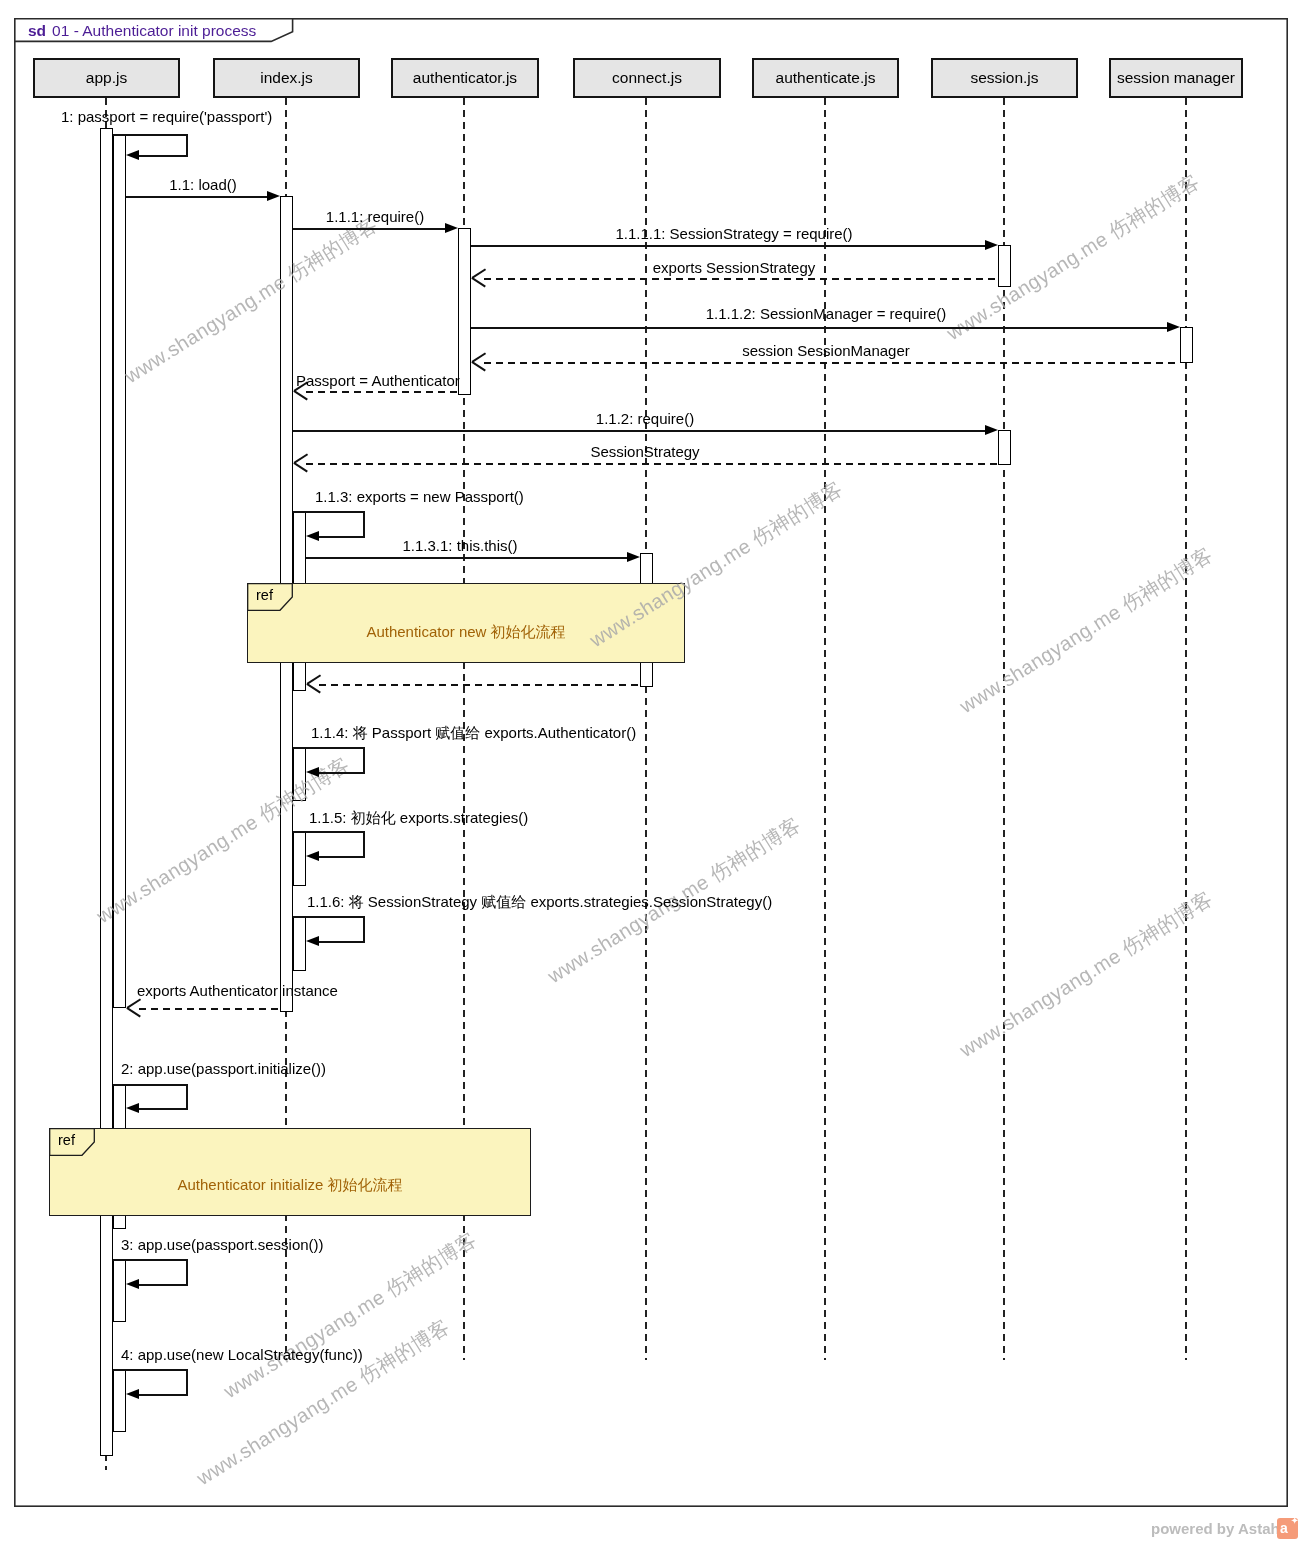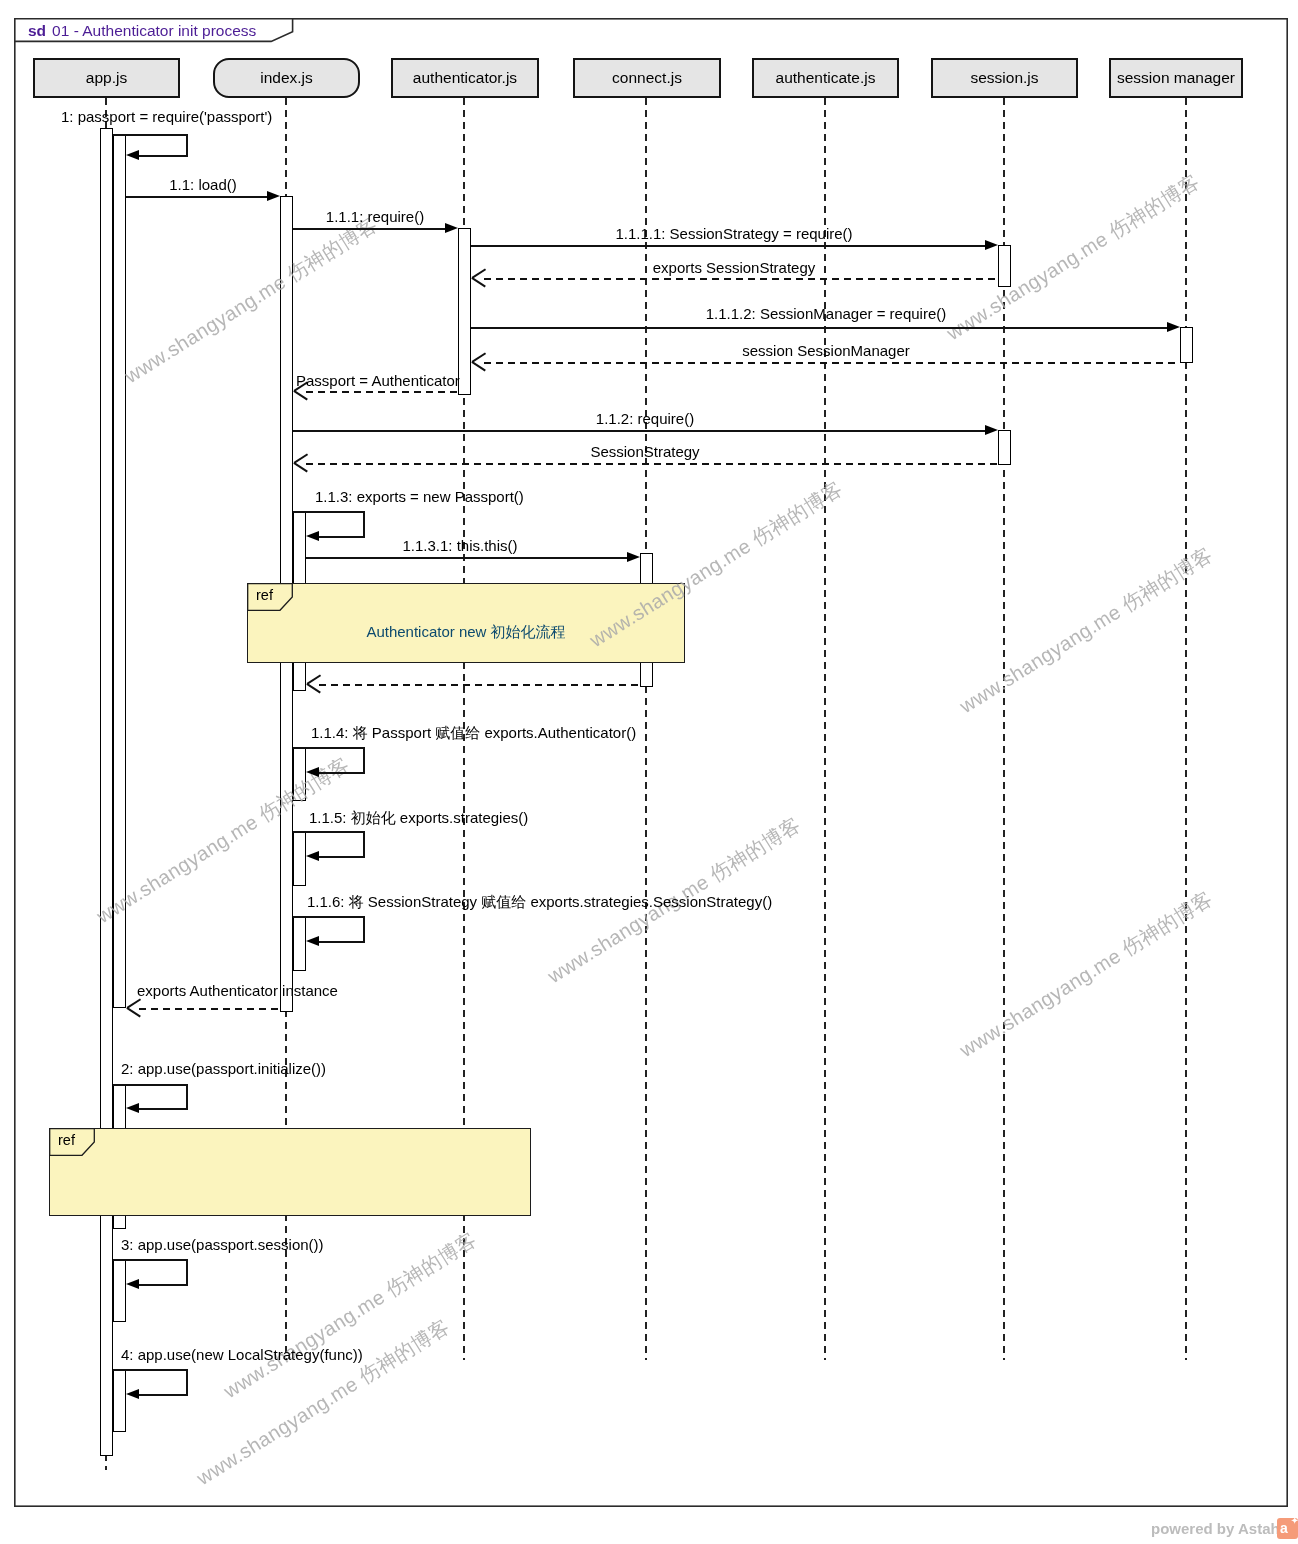--- a/index.html
+++ b/index.html
@@ -7,21 +7,21 @@
          font-family:"Liberation Sans","DejaVu Sans",sans-serif;overflow:hidden;}
   svg.framelayer{position:absolute;left:0;top:0;z-index:0;}
   .lifeline{position:absolute;width:1.5px;z-index:1;
             background:repeating-linear-gradient(180deg,#222 0,#222 7px,transparent 7px,transparent 12px);}
   .hdr{position:absolute;background:#e5e5e5;border:2.6px solid #141414;box-sizing:border-box;
        display:flex;align-items:center;justify-content:center;font-size:15.5px;color:#000;z-index:5;}
   .act{position:absolute;width:13px;background:#fff;border:1.3px solid #000;box-sizing:border-box;z-index:2;}
   .refbox{position:absolute;background:#FBF4BE;border:1.4px solid #1d1d1d;box-sizing:border-box;z-index:3;}
   .reftab{position:absolute;z-index:3;}
   .refkw{position:absolute;z-index:3;font-size:14.5px;color:#000;}
-  .reflabel{position:absolute;z-index:3;font-size:15px;color:#0c4a6e;text-align:center;white-space:nowrap;}
+  .reflabel{position:absolute;z-index:3;font-size:15px;color:#a16207;text-align:center;white-space:nowrap;}
   .wm{position:absolute;z-index:4;font-size:20px;letter-spacing:.4px;color:#aaa;opacity:.85;
       white-space:nowrap;transform-origin:0 100%;transform:rotate(-32deg);height:24px;line-height:24px;}
   .sline{position:absolute;height:1.5px;background:#111;z-index:5;}
   .dline{position:absolute;height:1.5px;z-index:5;
          background:repeating-linear-gradient(90deg,#111 0,#111 7px,transparent 7px,transparent 12px);}
   .vline{position:absolute;width:1.5px;background:#111;z-index:5;}
   .headR{position:absolute;width:0;height:0;border-top:5.5px solid transparent;
          border-bottom:5.5px solid transparent;border-left:13px solid #000;z-index:6;}
   .headL{position:absolute;width:0;height:0;border-top:5.5px solid transparent;
          border-bottom:5.5px solid transparent;border-right:13px solid #000;z-index:6;}
@@ -51,21 +51,21 @@
 
   <div class="footer">powered by Astah</div>
   <div class="astah-logo">
     <span class="a">a</span>
     <span class="star">✦</span>
   </div>
 
 <div class="lifeline" style="left: 105px; top: 98px; height: 1372px;"></div>
     <div class="hdr" style="left: 33px; top: 58px; width: 147px; height: 40px;">app.js</div>
     <div class="lifeline" style="left: 285px; top: 98px; height: 1262px;"></div>
-    <div class="hdr" style="left: 213px; top: 58px; width: 147px; height: 40px; border-radius: 16px;">index.js</div>
+    <div class="hdr" style="left: 213px; top: 58px; width: 147px; height: 40px;">index.js</div>
     <div class="lifeline" style="left: 463px; top: 98px; height: 1262px;"></div>
     <div class="hdr" style="left: 391px; top: 58px; width: 148px; height: 40px;">authenticator.js</div>
     <div class="lifeline" style="left: 645px; top: 98px; height: 1262px;"></div>
     <div class="hdr" style="left: 573px; top: 58px; width: 148px; height: 40px;">connect.js</div>
     <div class="lifeline" style="left: 824px; top: 98px; height: 1262px;"></div>
     <div class="hdr" style="left: 752px; top: 58px; width: 147px; height: 40px;">authenticate.js</div>
     <div class="lifeline" style="left: 1003px; top: 98px; height: 1262px;"></div>
     <div class="hdr" style="left: 931px; top: 58px; width: 147px; height: 40px;">session.js</div>
     <div class="lifeline" style="left: 1185px; top: 98px; height: 1262px;"></div>
     <div class="hdr" style="left: 1109px; top: 58px; width: 134px; height: 40px;">session manager</div>
@@ -88,20 +88,21 @@
     <svg width="48" height="29" class="reftab" style="left: 247px; top: 583px;">
       <path d="M0.7,0.7 L45.3,0.7 L45.3,14 L33,27.3 L0.7,27.3 Z" fill="#FBF4BE" stroke="#1d1d1d" stroke-width="1.3"></path>
     </svg>
     <div class="refkw" style="left: 256px; top: 587px;">ref</div>
     <div class="reflabel" style="left: 247px; top: 623px; width: 438px;">Authenticator new 初始化流程</div>
     <div class="refbox" style="left: 49px; top: 1128px; width: 482px; height: 88px;"></div>
     <svg width="48" height="29" class="reftab" style="left: 49px; top: 1128px;">
       <path d="M0.7,0.7 L45.3,0.7 L45.3,14 L33,27.3 L0.7,27.3 Z" fill="#FBF4BE" stroke="#1d1d1d" stroke-width="1.3"></path>
     </svg>
     <div class="refkw" style="left: 58px; top: 1132px;">ref</div>
+    <div class="reflabel" style="left: 49px; top: 1176px; width: 482px;">Authenticator initialize 初始化流程</div>
     <div class="wm" style="left: 133px; top: 364px; transform: rotate(-32deg);">www.shangyang.me 伤神的博客</div>
     <div class="wm" style="left: 955px; top: 321px; transform: rotate(-32deg);">www.shangyang.me 伤神的博客</div>
     <div class="wm" style="left: 598px; top: 628px; transform: rotate(-32deg);">www.shangyang.me 伤神的博客</div>
     <div class="wm" style="left: 968px; top: 694px; transform: rotate(-32deg);">www.shangyang.me 伤神的博客</div>
     <div class="wm" style="left: 105px; top: 904px; transform: rotate(-32deg);">www.shangyang.me 伤神的博客</div>
     <div class="wm" style="left: 556px; top: 964px; transform: rotate(-32deg);">www.shangyang.me 伤神的博客</div>
     <div class="wm" style="left: 968px; top: 1038px; transform: rotate(-32deg);">www.shangyang.me 伤神的博客</div>
     <div class="wm" style="left: 232px; top: 1379px; transform: rotate(-32deg);">www.shangyang.me 伤神的博客</div>
     <div class="wm" style="left: 205px; top: 1466px; transform: rotate(-32deg);">www.shangyang.me 伤神的博客</div>
     <div class="sline" style="left: 113px; top: 134px; width: 74px;"></div>

